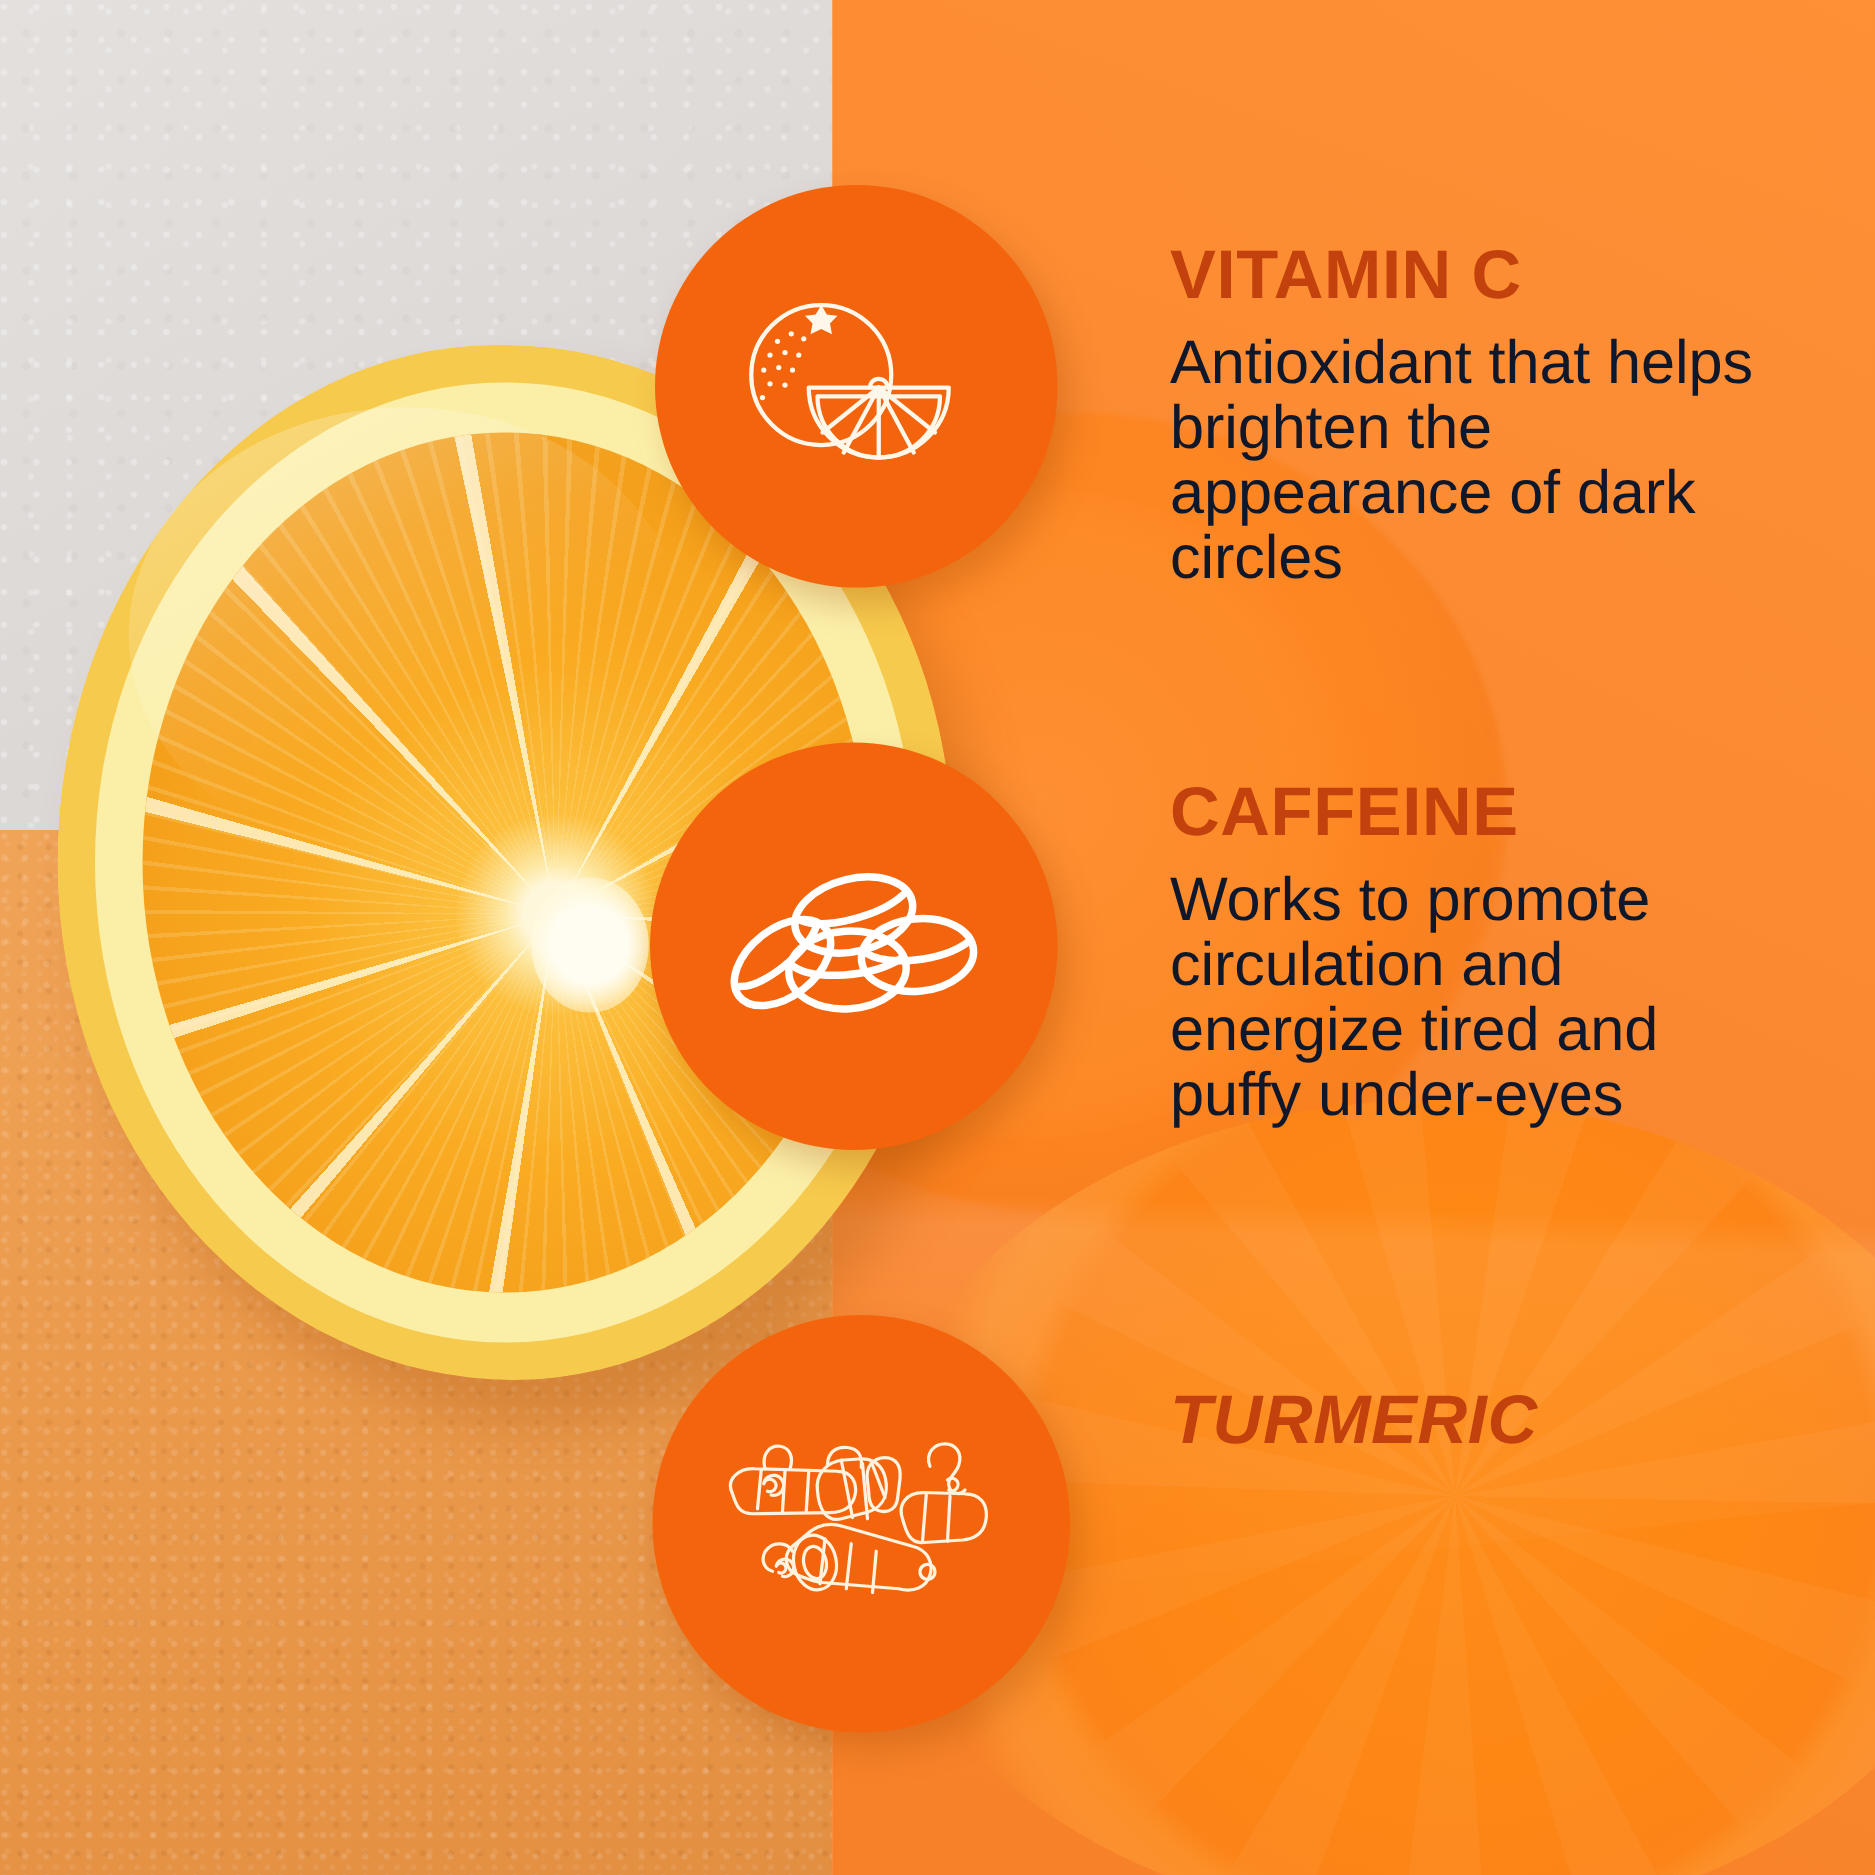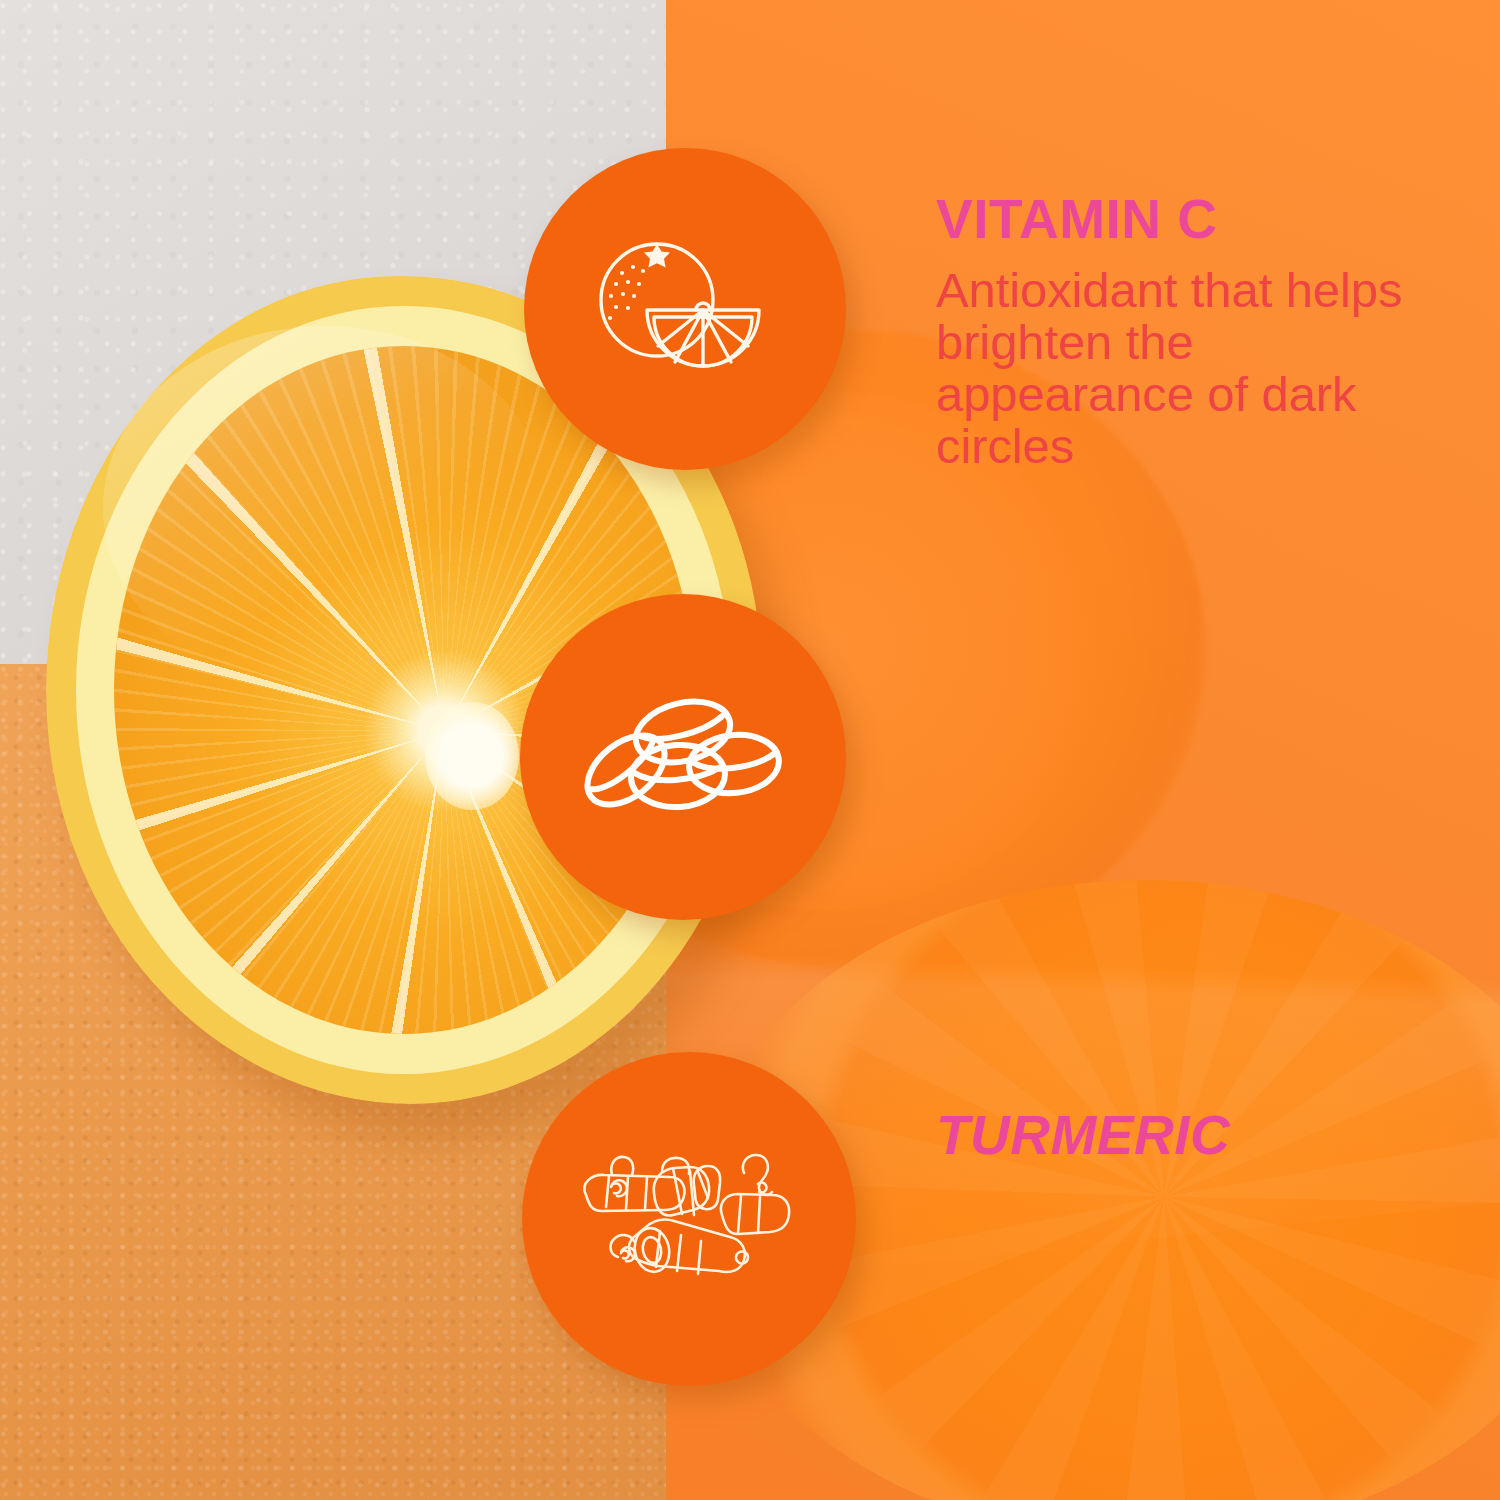--- a/index.html
+++ b/index.html
@@ -169,29 +169,29 @@
     box-shadow: 10px 14px 26px rgba(150,60,0,.26);
   }
   .badge svg { display:block; }
 
   
   .block { position:absolute; left:936px; }
   .block h2 {
     font-size:55px;
     font-weight:700;
     letter-spacing:.5px;
-    color:#ec4899;
+    color:#c2410c;
     line-height:1.0;
     margin-bottom:18px;
     white-space:nowrap;
   }
   .block p {
     font-size:49px;
     font-weight:400;
-    color:#ef4444;
+    color:#0f172a;
     line-height:1.06;
     letter-spacing:-0.1px;
     max-width:470px;
   }
 </style>
 </head>
 <body>
 
 <div class="canvas">
 
@@ -278,20 +278,24 @@
           <path d="M9 72 c15 12 58 12 78 0"></path>
         </g>
 
         <g transform="rotate(-4 100 84)">
           <ellipse cx="100" cy="84" rx="47" ry="31"></ellipse>
           <path d="M57 78 c17 13 62 13 86 0"></path>
         </g>
       </svg>
     </span>
   </div>
+  <div class="block" style="top:622px;">
+    <h2>CAFFEINE</h2>
+    <p>Works to promote circulation and energize tired and puffy under-eyes</p>
+  </div>
 
   <div class="badge" style="left:522px; top:1052px; width:334px; height:334px;">
     <span>
       <svg width="230" height="160" viewBox="0 0 230 160" fill="none" stroke="#fff3df" stroke-width="2.6" stroke-linecap="round" stroke-linejoin="round">
 
         <path d="M12 56 c-6 -12 6 -21 18 -20 l66 2 c12 0 16 10 14 19 -2 9 -9 14 -20 14 l-62 1 c-11 0 -13 -7 -16 -16 Z"></path>
         <path d="M35 37 l-3 31 M54 38 l-2 32 M73 38 l-2 32"></path>
 
         <path d="M38 36 c-3 -12 4 -19 12 -18 8 1 11 9 8 18"></path>
 

